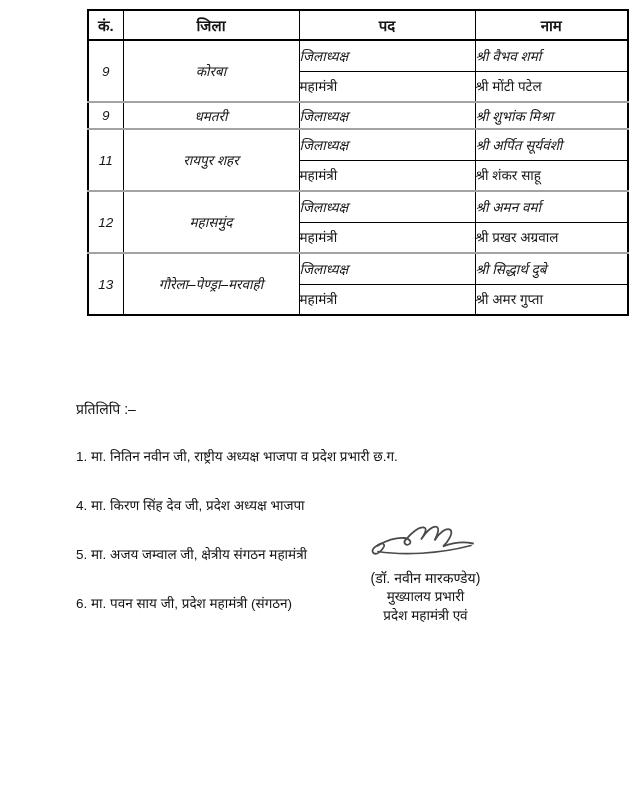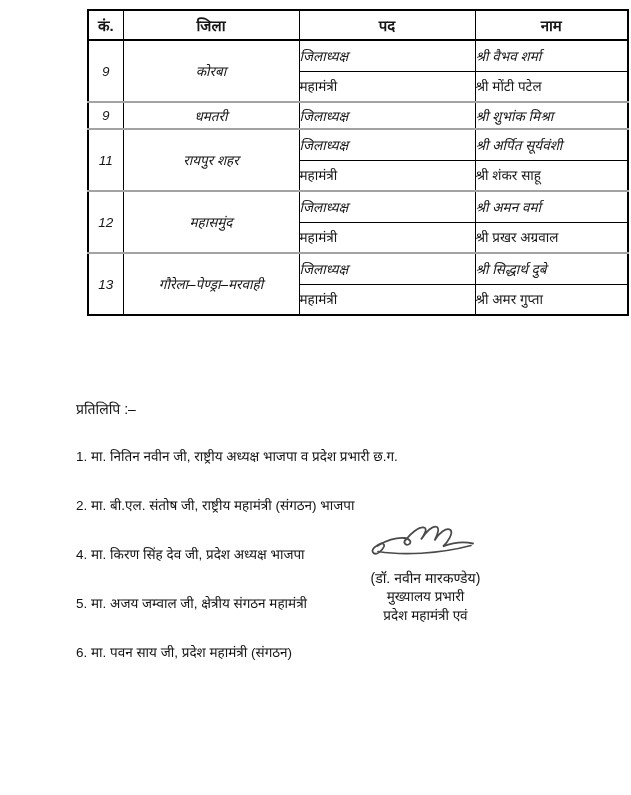--- a/index.html
+++ b/index.html
@@ -142,21 +142,20 @@
           <td class="c-name">श्री अमर गुप्ता</td>
         </tr>
       </tbody>
     </table>
   </div>
 
 
   <div class="copies-heading">प्रतिलिपि :–</div>
   <div class="copies-list">
     <div class="copies-item">1. मा. नितिन नवीन जी, राष्ट्रीय अध्यक्ष भाजपा व प्रदेश प्रभारी छ.ग.</div>
-    <div class="copies-item">2. मा. बी.एल. संतोष जी, राष्ट्रीय महामंत्री (संगठन) भाजपा</div>
     <div class="copies-item">4. मा. किरण सिंह देव जी, प्रदेश अध्यक्ष भाजपा</div>
     <div class="copies-item">5. मा. अजय जम्वाल जी, क्षेत्रीय संगठन महामंत्री</div>
     <div class="copies-item">6. मा. पवन साय जी, प्रदेश महामंत्री (संगठन)</div>
   </div>
 
   <div class="sig-block">
     <svg class="sig-scribble" width="118" height="42" viewBox="0 0 118 42" fill="none" xmlns="http://www.w3.org/2000/svg">
       <path d="M15 23
                C 9 25, 3 30, 6.5 33
                C 9.5 35.5, 15 31, 17 26.5

